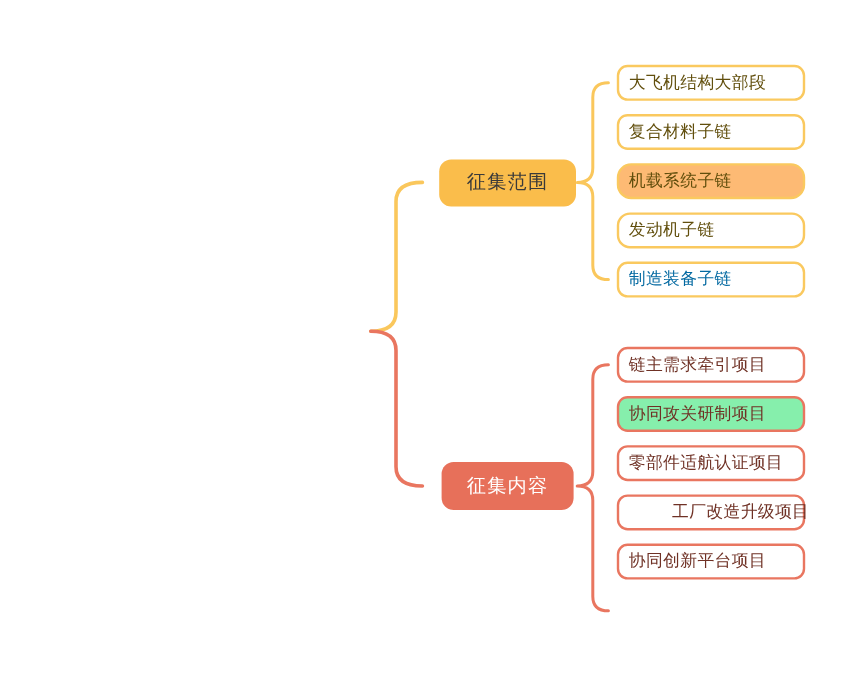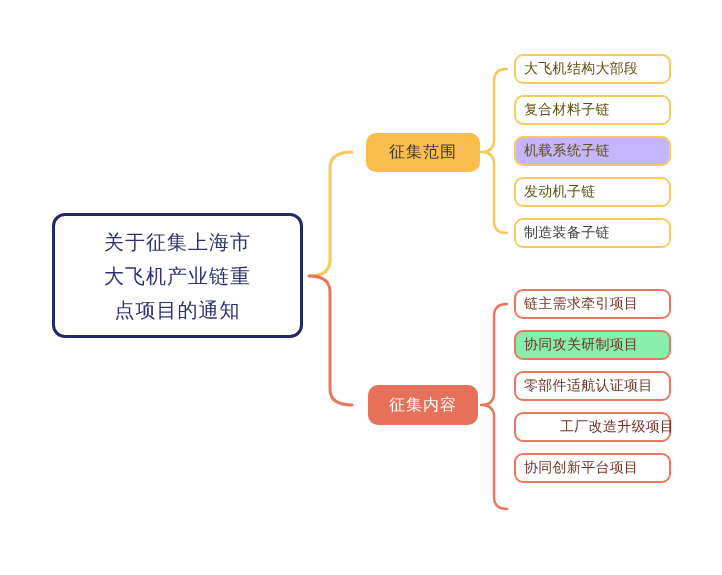--- a/index.html
+++ b/index.html
@@ -40,48 +40,43 @@
 
 <div class="canvas">
 
   <svg class="links" viewBox="0 0 722 575" fill="none" stroke-linecap="round" stroke-linejoin="round">
     <path stroke-width="3" d="M 352 152 Q 330 152 330 168 L 330 260 Q 330 276 309 276" stroke="#FAC75C"></path>
     <path stroke-width="3" d="M 309 276 Q 330 276 330 292 L 330 389 Q 330 405 352 405" stroke="#E97660"></path>
     <path stroke-width="2.5" d="M 507 69 Q 494 69 494 81 L 494 140 Q 494 152 481 152 Q 494 152 494 164 L 494 221 Q 494 233 507 233" stroke="#FAC75C"></path>
     <path stroke-width="2.5" d="M 507 304 Q 494 304 494 316 L 494 393 Q 494 405 481 405 Q 494 405 494 417 L 494 497 Q 494 509 507 509" stroke="#E97660"></path>
   </svg>
 
-  <div class="node root-node" style="border-color: rgb(35, 42, 99); color: rgb(43, 50, 116); background-color: rgb(255, 255, 255);">
-    <span>关于征集上海市
-大飞机产业链重
-点项目的通知</span>
-  </div>
 
   <div class="node branch-node branch-1" style="background-color: rgb(250, 189, 75); color: rgb(58, 58, 58);">
     <span>征集范围</span>
   </div>
 
   <div class="node branch-node branch-2" style="background-color: rgb(231, 112, 90); color: rgb(255, 255, 255);">
     <span>征集内容</span>
   </div>
 
   <div class="child-col col-1">
     <div class="child-node" style="border-color: rgb(250, 201, 95); color: rgb(97, 78, 12); background-color: rgb(255, 255, 255);">
       <span>大飞机结构大部段</span>
     </div>
     <div class="child-node" style="border-color: rgb(250, 201, 95); color: rgb(97, 78, 12); background-color: rgb(255, 255, 255);">
       <span>复合材料子链</span>
     </div>
-    <div class="child-node" style="border-color: rgb(250, 201, 95); color: rgb(97, 78, 12); background-color: #c4b5fd;">
+    <div class="child-node" style="border-color: rgb(250, 201, 95); color: rgb(97, 78, 12); background-color: #fdba74; border-radius: 12px;">
       <span>机载系统子链</span>
     </div>
-    <div class="child-node" style="border-color: rgb(250, 201, 95); color: rgb(97, 78, 12); background-color: rgb(255, 255, 255);">
+    <div class="child-node" style="border-color: rgb(250, 201, 95); color: rgb(97, 78, 12); background-color: rgb(255, 255, 255); border-radius: 11px;">
       <span>发动机子链</span>
     </div>
-    <div class="child-node" style="border-color: rgb(250, 201, 95); color: #404040; background-color: rgb(255, 255, 255);">
+    <div class="child-node" style="border-color: rgb(250, 201, 95); color: #0369a1; background-color: rgb(255, 255, 255);">
       <span>制造装备子链</span>
     </div>
   </div>
 
   <div class="child-col col-2">
     <div class="child-node" style="border-color: rgb(233, 118, 96); color: rgb(111, 49, 37); background-color: rgb(255, 255, 255);">
       <span>链主需求牵引项目</span>
     </div>
     <div class="child-node" style="border-color: rgb(233, 118, 96); color: rgb(111, 49, 37); background-color: #86efac;">
       <span>协同攻关研制项目</span>

